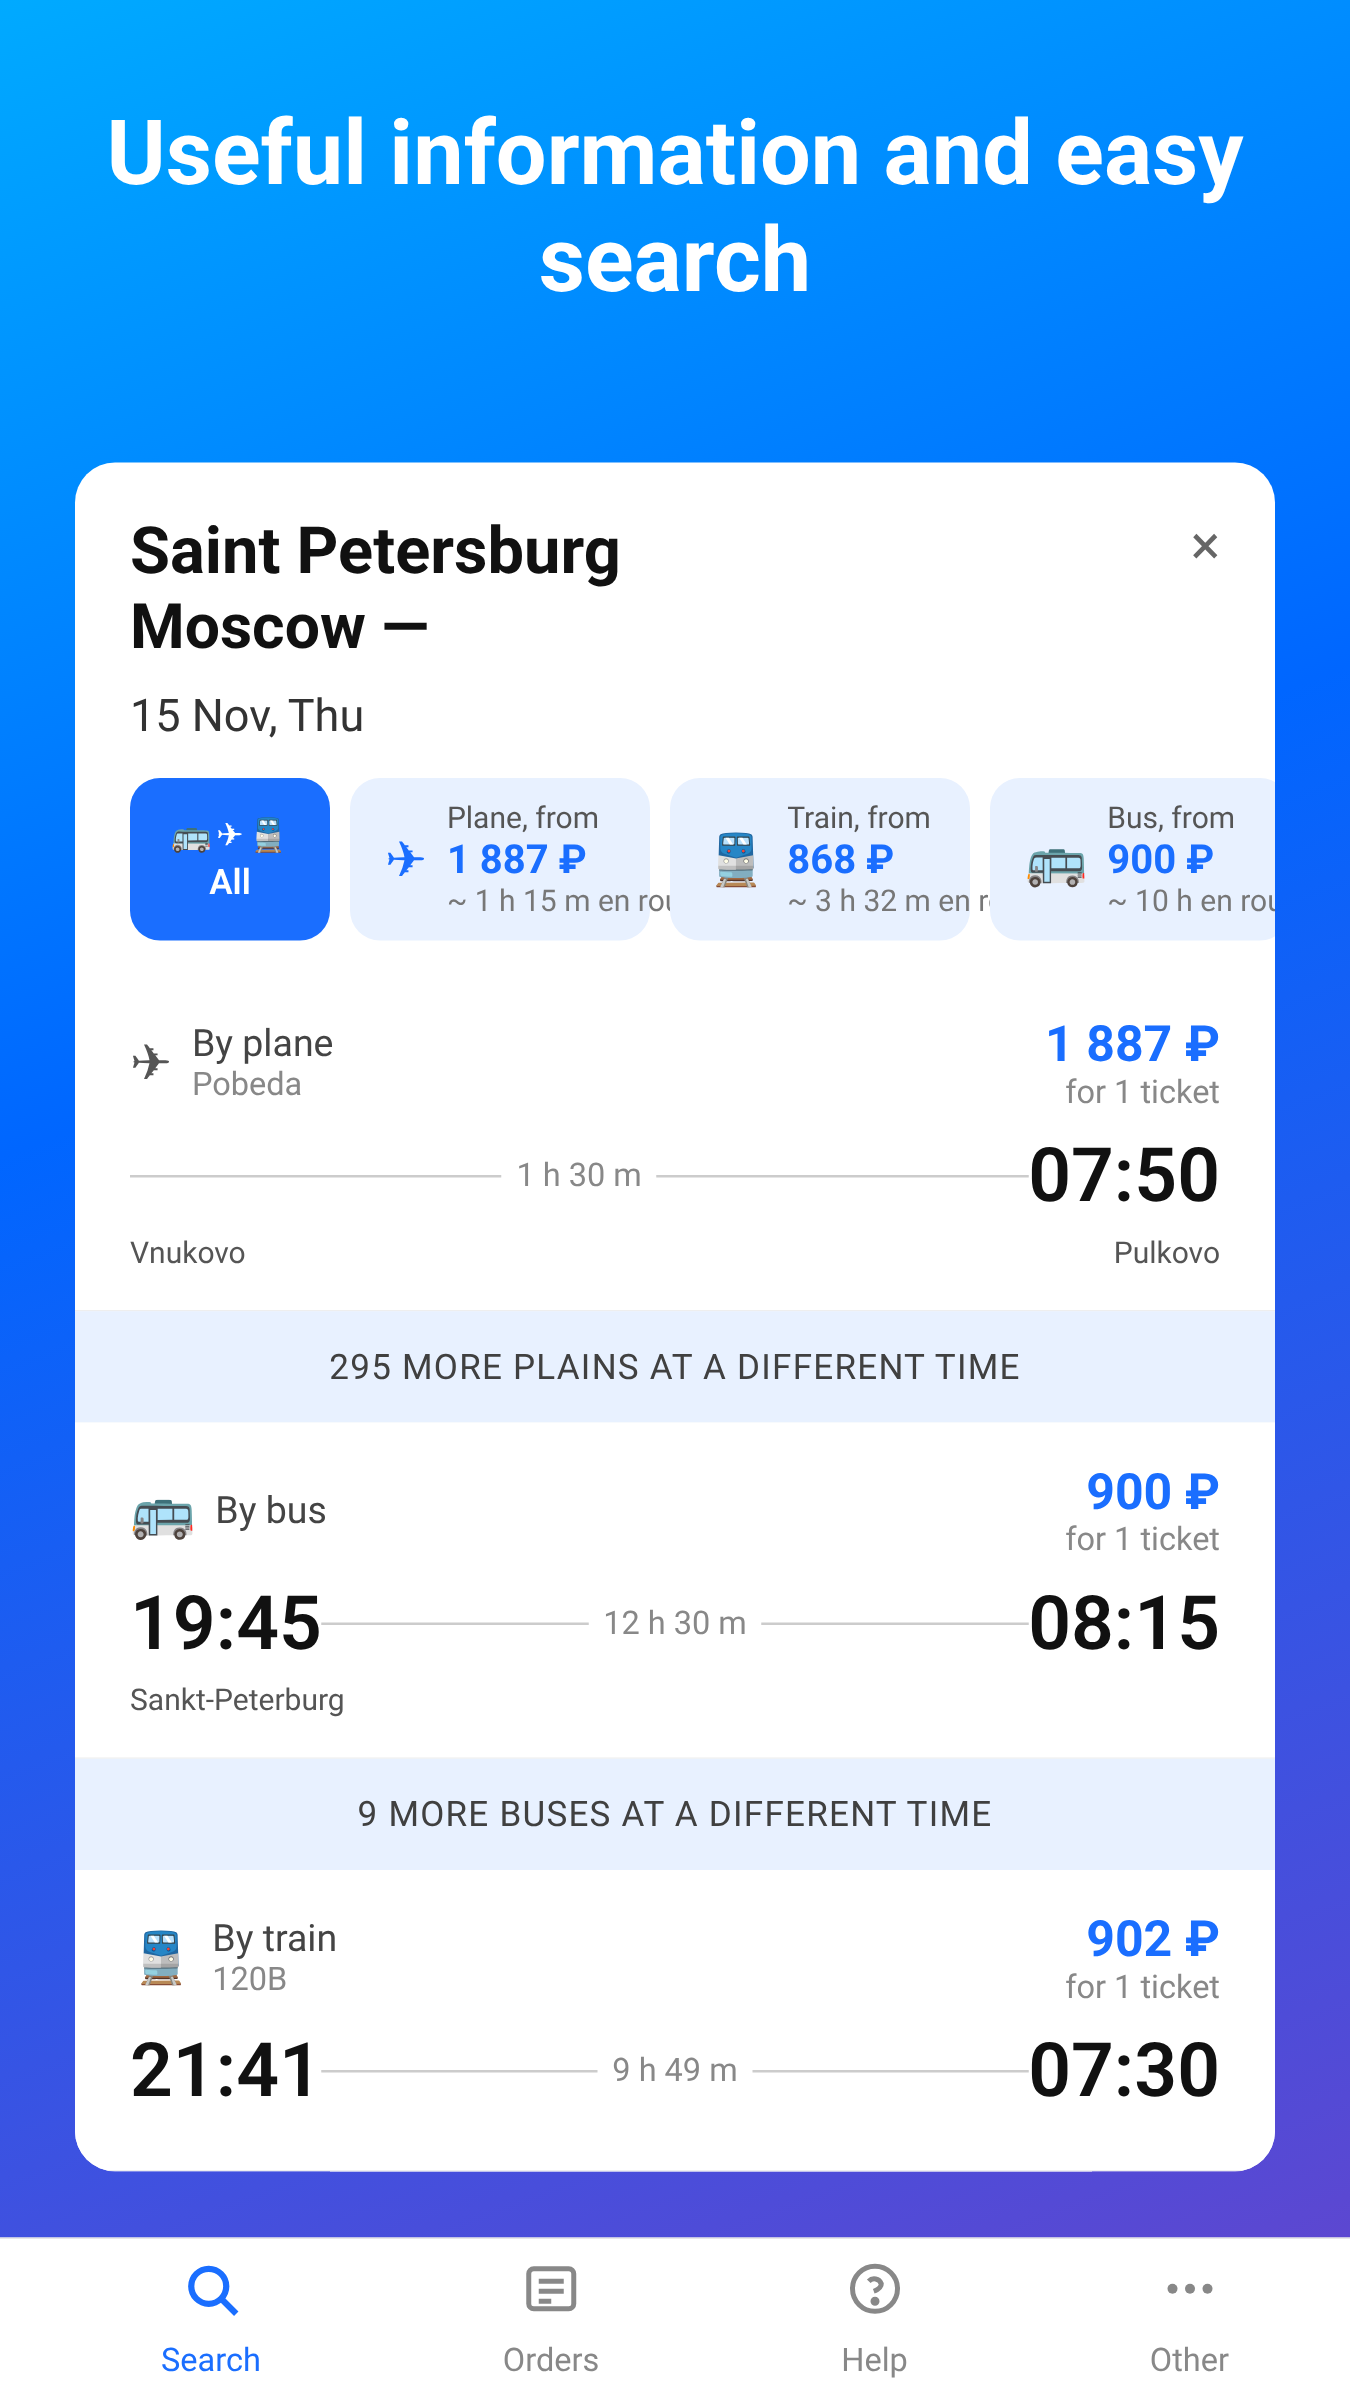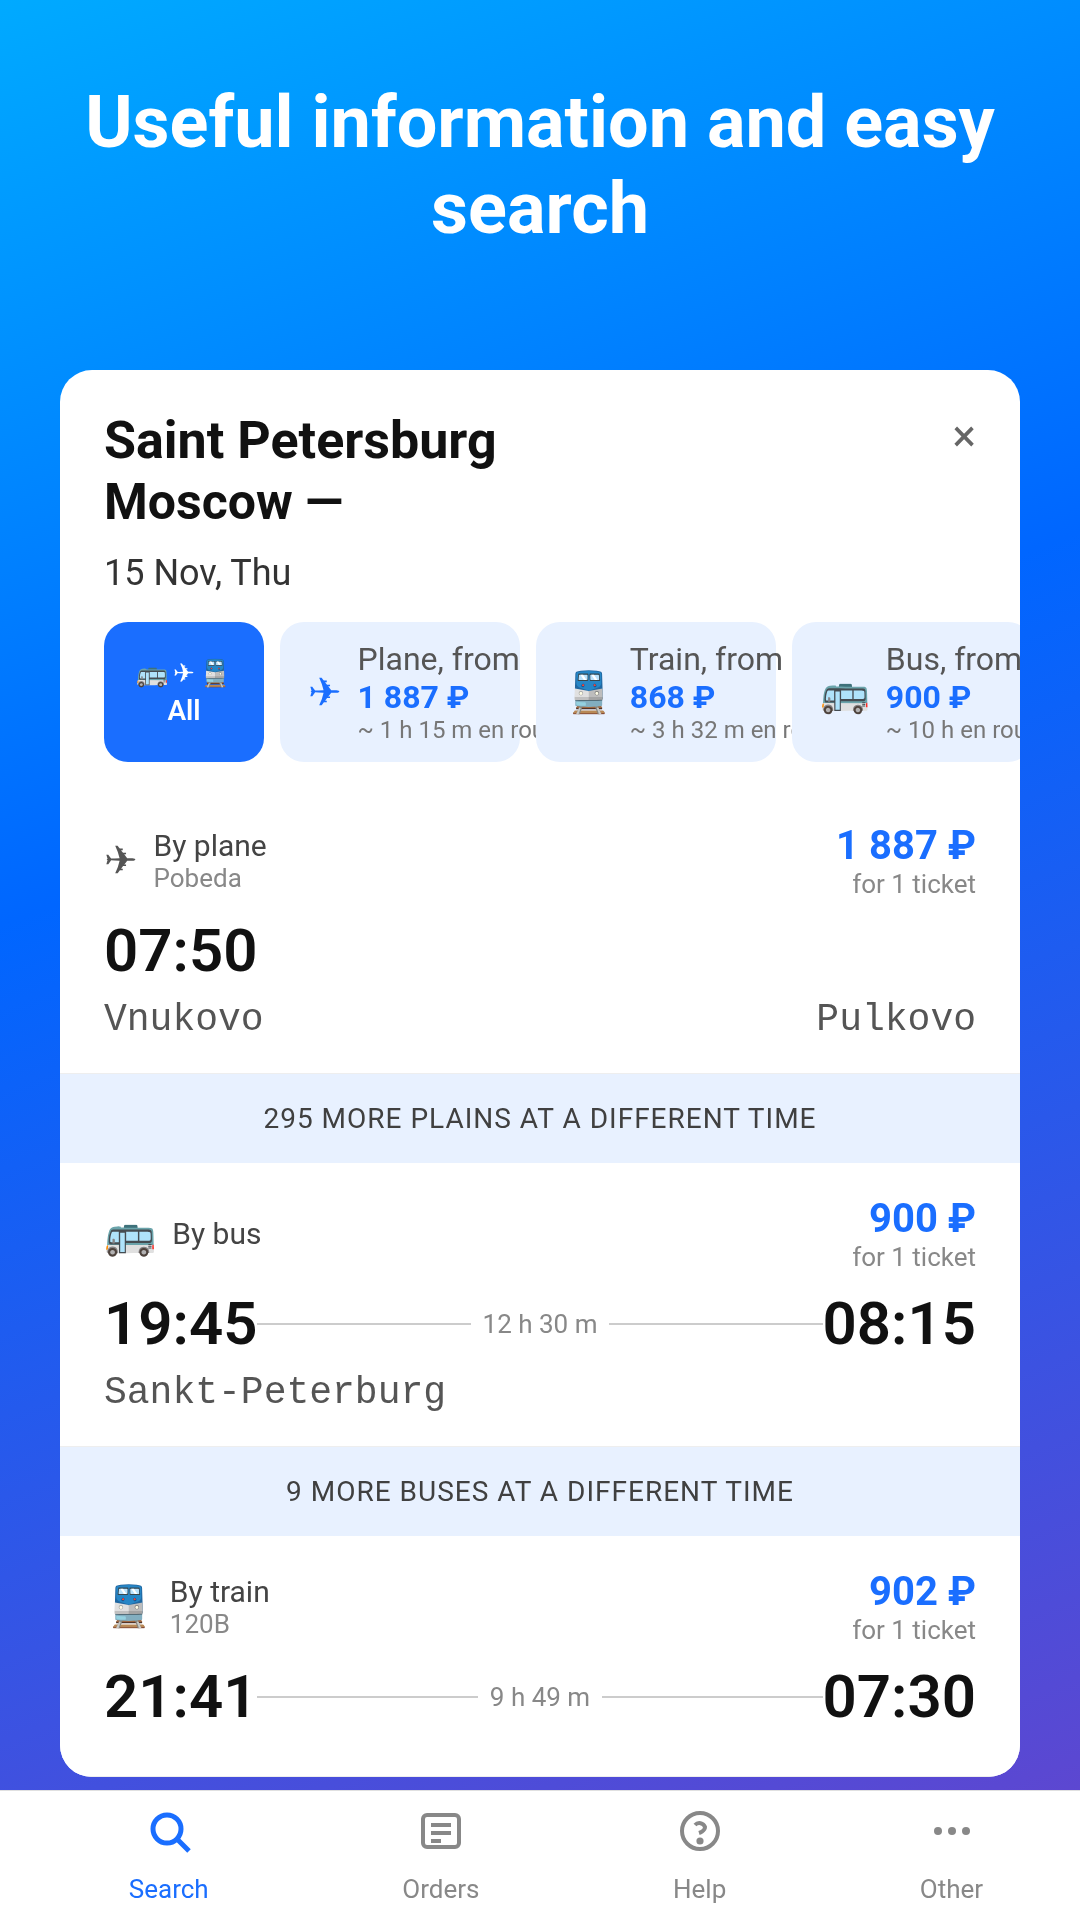--- a/index.html
+++ b/index.html
@@ -116,21 +116,21 @@
       font-size: 40px;
       color: #1a6eff;
     }
 
     .filter-chip .chip-info {
       display: flex;
       flex-direction: column;
     }
 
     .filter-chip .chip-type {
-      font-size: 32px;
+      font-size: 24px;
       color: #555;
     }
 
     .filter-chip .chip-price {
       font-size: 32px;
       font-weight: 700;
       color: #1a6eff;
     }
 
     .filter-chip .chip-duration {
@@ -223,23 +223,22 @@
       color: #888;
       padding: 0 12px;
     }
 
     .station-row {
       display: flex;
       justify-content: space-between;
     }
 
     .station-name {
-      font-size: 38px;
+      font-size: 24px;
       color: #555;
-      font-family: Liberation Mono, monospace;
     }
 
     .more-banner {
       background: #e8f1ff;
       padding: 28px 44px;
       text-align: center;
       cursor: pointer;
     }
 
     .more-banner-text {
@@ -365,20 +364,25 @@
             <div class="transport-name">By plane</div>
             <div class="transport-sub">Pobeda</div>
           </div>
         </div>
         <div class="price-block">
           <div class="price-main">1 887 ₽</div>
           <div class="price-sub">for 1 ticket</div>
         </div>
       </div>
       <div class="time-row">
+        <div class="time-line">
+          <div class="time-line-dash"></div>
+          <span class="time-duration">1 h 30 m</span>
+          <div class="time-line-dash"></div>
+        </div>
         <div class="time-val">07:50</div>
       </div>
       <div class="station-row">
         <span class="station-name">Vnukovo</span>
         <span class="station-name">Pulkovo</span>
       </div>
     </div>
 
     <div class="more-banner">
       <span class="more-banner-text">295 MORE PLAINS AT A DIFFERENT TIME</span>

